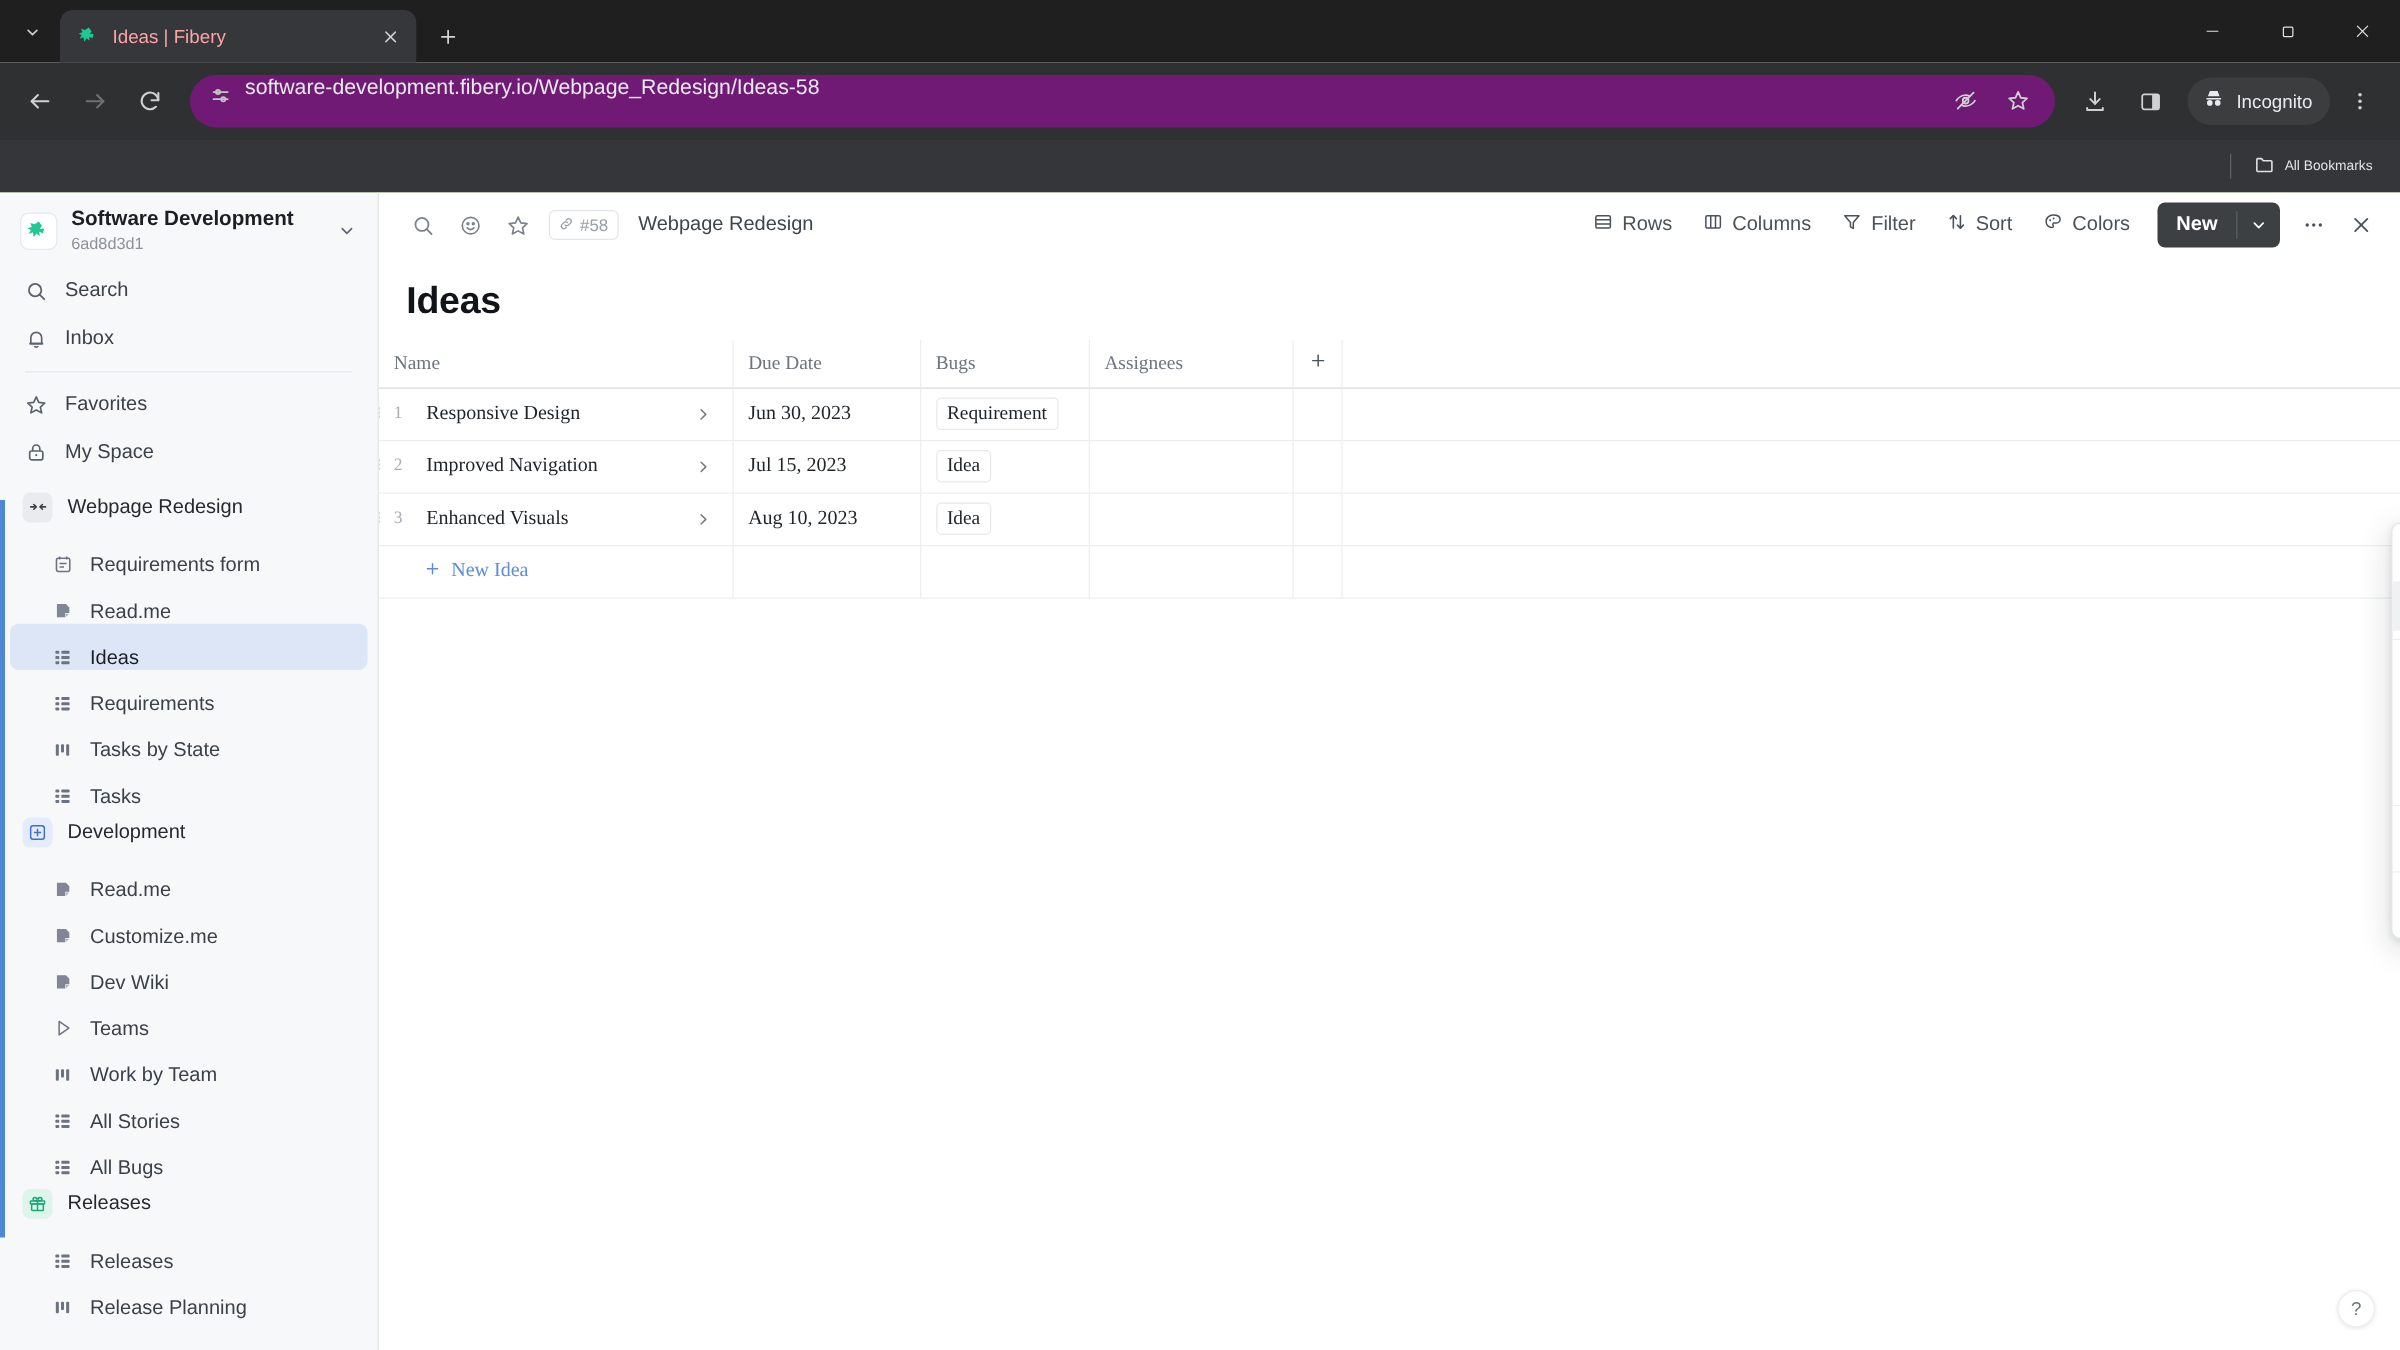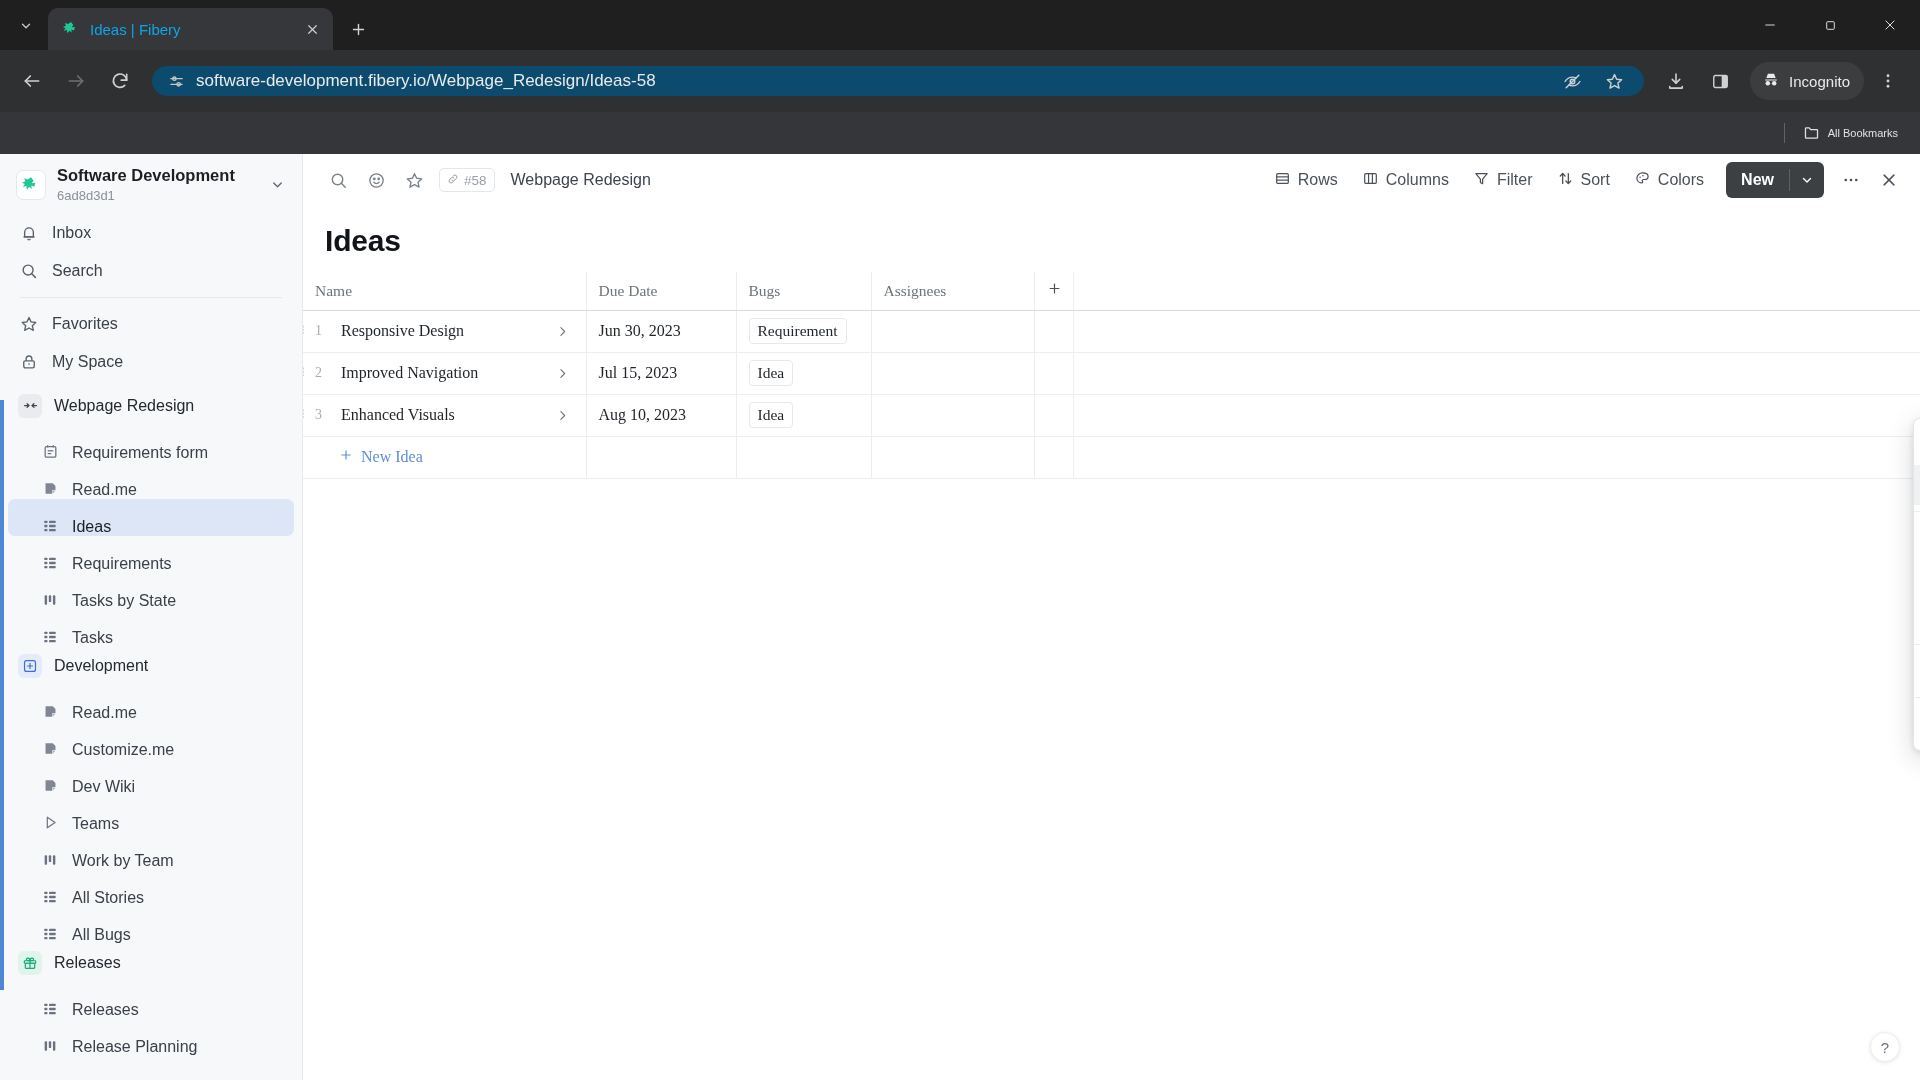--- a/index.html
+++ b/index.html
@@ -19,40 +19,40 @@
   .tab-list-btn {
     width:36px; height:36px; margin:0 4px 6px 8px; border-radius:6px;
     display:flex; align-items:center; justify-content:center; color:#c7c7c7;
   }
   .tab {
     height:42px; width:285px; background:#35373a; border-radius:10px 10px 0 0;
     display:flex; align-items:center; padding:0 10px 0 14px; gap:10px; position:relative;
   }
   .tab-fav { width:18px; height:18px; flex:0 0 18px; }
   .tab-title {
-    color:#0ea5e9; font-size:15px; white-space:nowrap; overflow:hidden;
+    color:#fca5a5; font-size:15px; white-space:nowrap; overflow:hidden;
     text-overflow:ellipsis; flex:1;
   }
   .tab-close { width:22px; height:22px; display:flex; align-items:center; justify-content:center; color:#cfcfcf; border-radius:50%; }
   .new-tab { width:34px; height:34px; margin:0 0 4px 8px; display:flex; align-items:center; justify-content:center; color:#d4d4d4; border-radius:50%; }
   .wincontrols { position:absolute; right:0; top:0; height:50px; display:flex; }
   .wc { width:60px; height:50px; display:flex; align-items:center; justify-content:center; color:#e3e3e3; }
 
   .toolbar {
     height:62px; background:#2f3031; display:flex; align-items:center;
     padding:0 12px; gap:4px; flex:0 0 62px;
   }
   .tb-icon {
     width:40px; height:40px; border-radius:50%; display:flex;
     align-items:center; justify-content:center; color:#cfd1d2; flex:0 0 40px;
   }
   .tb-icon.disabled { color:#6e7173; }
   .omnibox {
-    flex:1; height:30px; background:#0c4a6e; border-radius:21px;
-    display:flex; align-items:center; padding:0 10px 0 8px; margin:0 8px; min-width:0;
+    flex:1; height:42px; background:#701a75; border-radius:21px;
+    display:flex; align-items:flex-start; padding:0 10px 0 8px; margin:0 8px; min-width:0;
   }
   .omni-lead { width:32px;height:32px;border-radius:50%;display:flex;align-items:center;justify-content:center;color:#c3c5c7;flex:0 0 32px;}
   .omni-url { color:#e8eaed; font-size:17px; white-space:nowrap; overflow:hidden; text-overflow:ellipsis; flex:1; padding-left:4px;}
   .omni-right { display:flex; align-items:center; gap:2px; }
   .incognito-pill {
     height:38px; background:#3c3d3f; border-radius:19px; display:flex;
     align-items:center; gap:8px; padding:0 14px 0 11px; color:#e8eaed; font-size:15px; margin-left:6px;
   }
 
   .bookmarkbar {
@@ -329,37 +329,37 @@
           <svg width="15" height="15" viewBox="0 0 24 24" fill="none" stroke="currentColor" stroke-width="2.1" stroke-linecap="round" stroke-linejoin="round">
               <polyline points="6 9.5 12 15.5 18 9.5"></polyline>
             </svg>
         </span>
       </div>
 
       <div class="nav">
 
         <div class="nav-row">
           <span class="ic">
+            <svg width="18" height="18" viewBox="0 0 24 24" fill="none" stroke="currentColor" stroke-width="1.9" stroke-linecap="round">
+                <circle cx="10.8" cy="10.8" r="6.6"></circle>
+                <line x1="15.6" y1="15.6" x2="20.5" y2="20.5"></line>
+              </svg>
+          </span>
+          <span>Search</span>
+        </div>
+
+        <div class="nav-row">
+          <span class="ic">
             <svg width="18" height="18" viewBox="0 0 24 24" fill="none" stroke="currentColor" stroke-width="1.8" stroke-linejoin="round">
                 <path d="M6.2 17.2V11a5.8 5.8 0 0 1 11.6 0v6.2z"></path>
                 <path d="M4.6 17.2h14.8"></path>
                 <path d="M10.2 19.8a1.9 1.9 0 0 0 3.6 0"></path>
               </svg>
           </span>
           <span>Inbox</span>
-        </div>
-
-        <div class="nav-row">
-          <span class="ic">
-            <svg width="18" height="18" viewBox="0 0 24 24" fill="none" stroke="currentColor" stroke-width="1.9" stroke-linecap="round">
-                <circle cx="10.8" cy="10.8" r="6.6"></circle>
-                <line x1="15.6" y1="15.6" x2="20.5" y2="20.5"></line>
-              </svg>
-          </span>
-          <span>Search</span>
         </div>
 
         <div class="nav-sep"></div>
 
         <div class="nav-row">
           <span class="ic">
             <svg width="18" height="18" viewBox="0 0 24 24" fill="none" stroke="currentColor" stroke-width="1.8" stroke-linejoin="round">
                 <polygon points="12,3.4 14.7,9.2 21,10 16.4,14.2 17.8,20.4 12,17.3 6.2,20.4 7.6,14.2 3,10 9.3,9.2"></polygon>
               </svg>
           </span>

